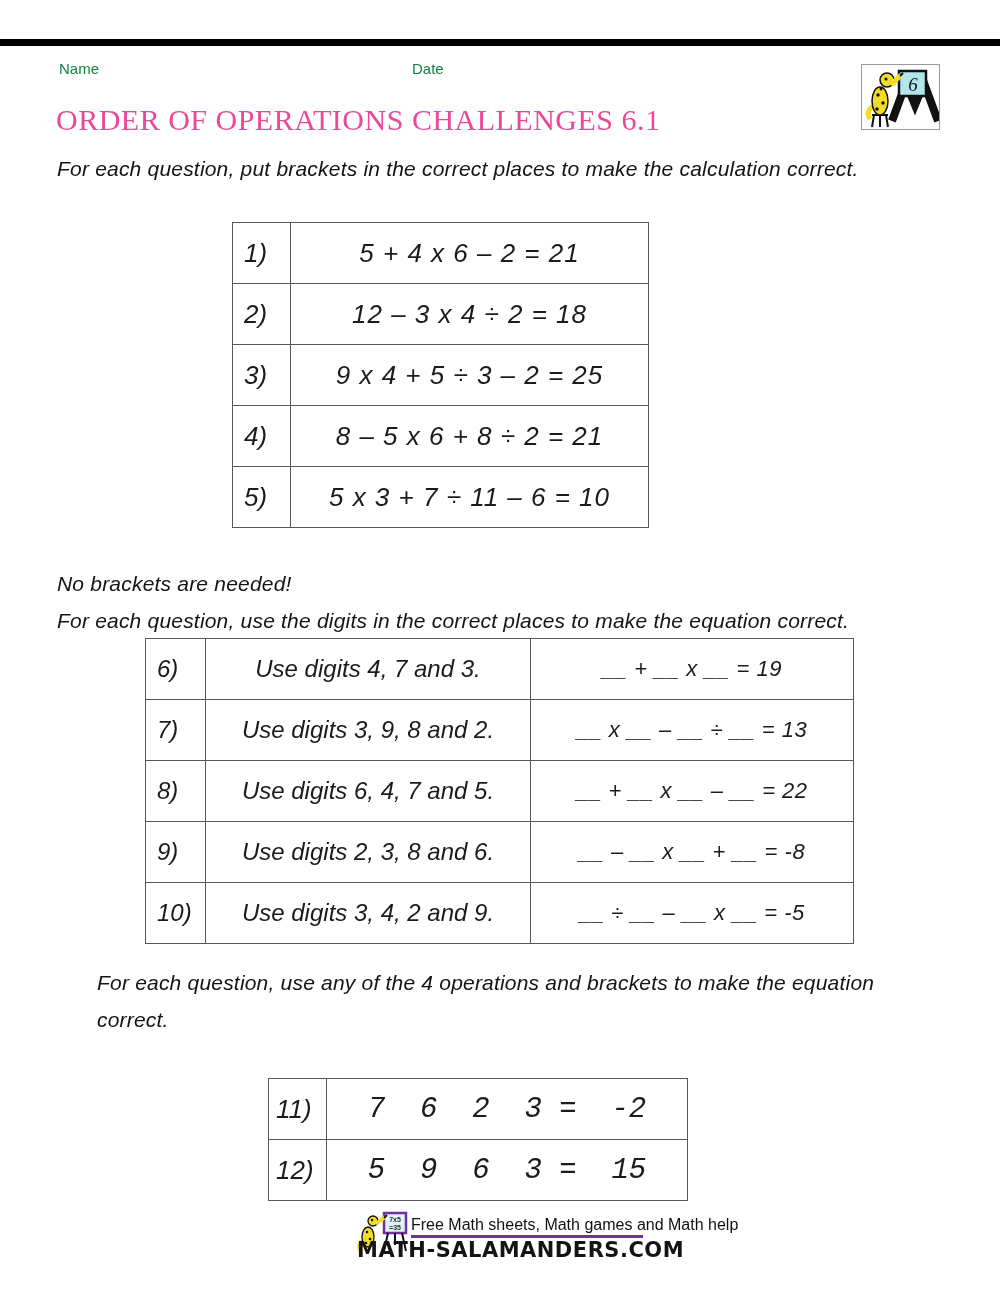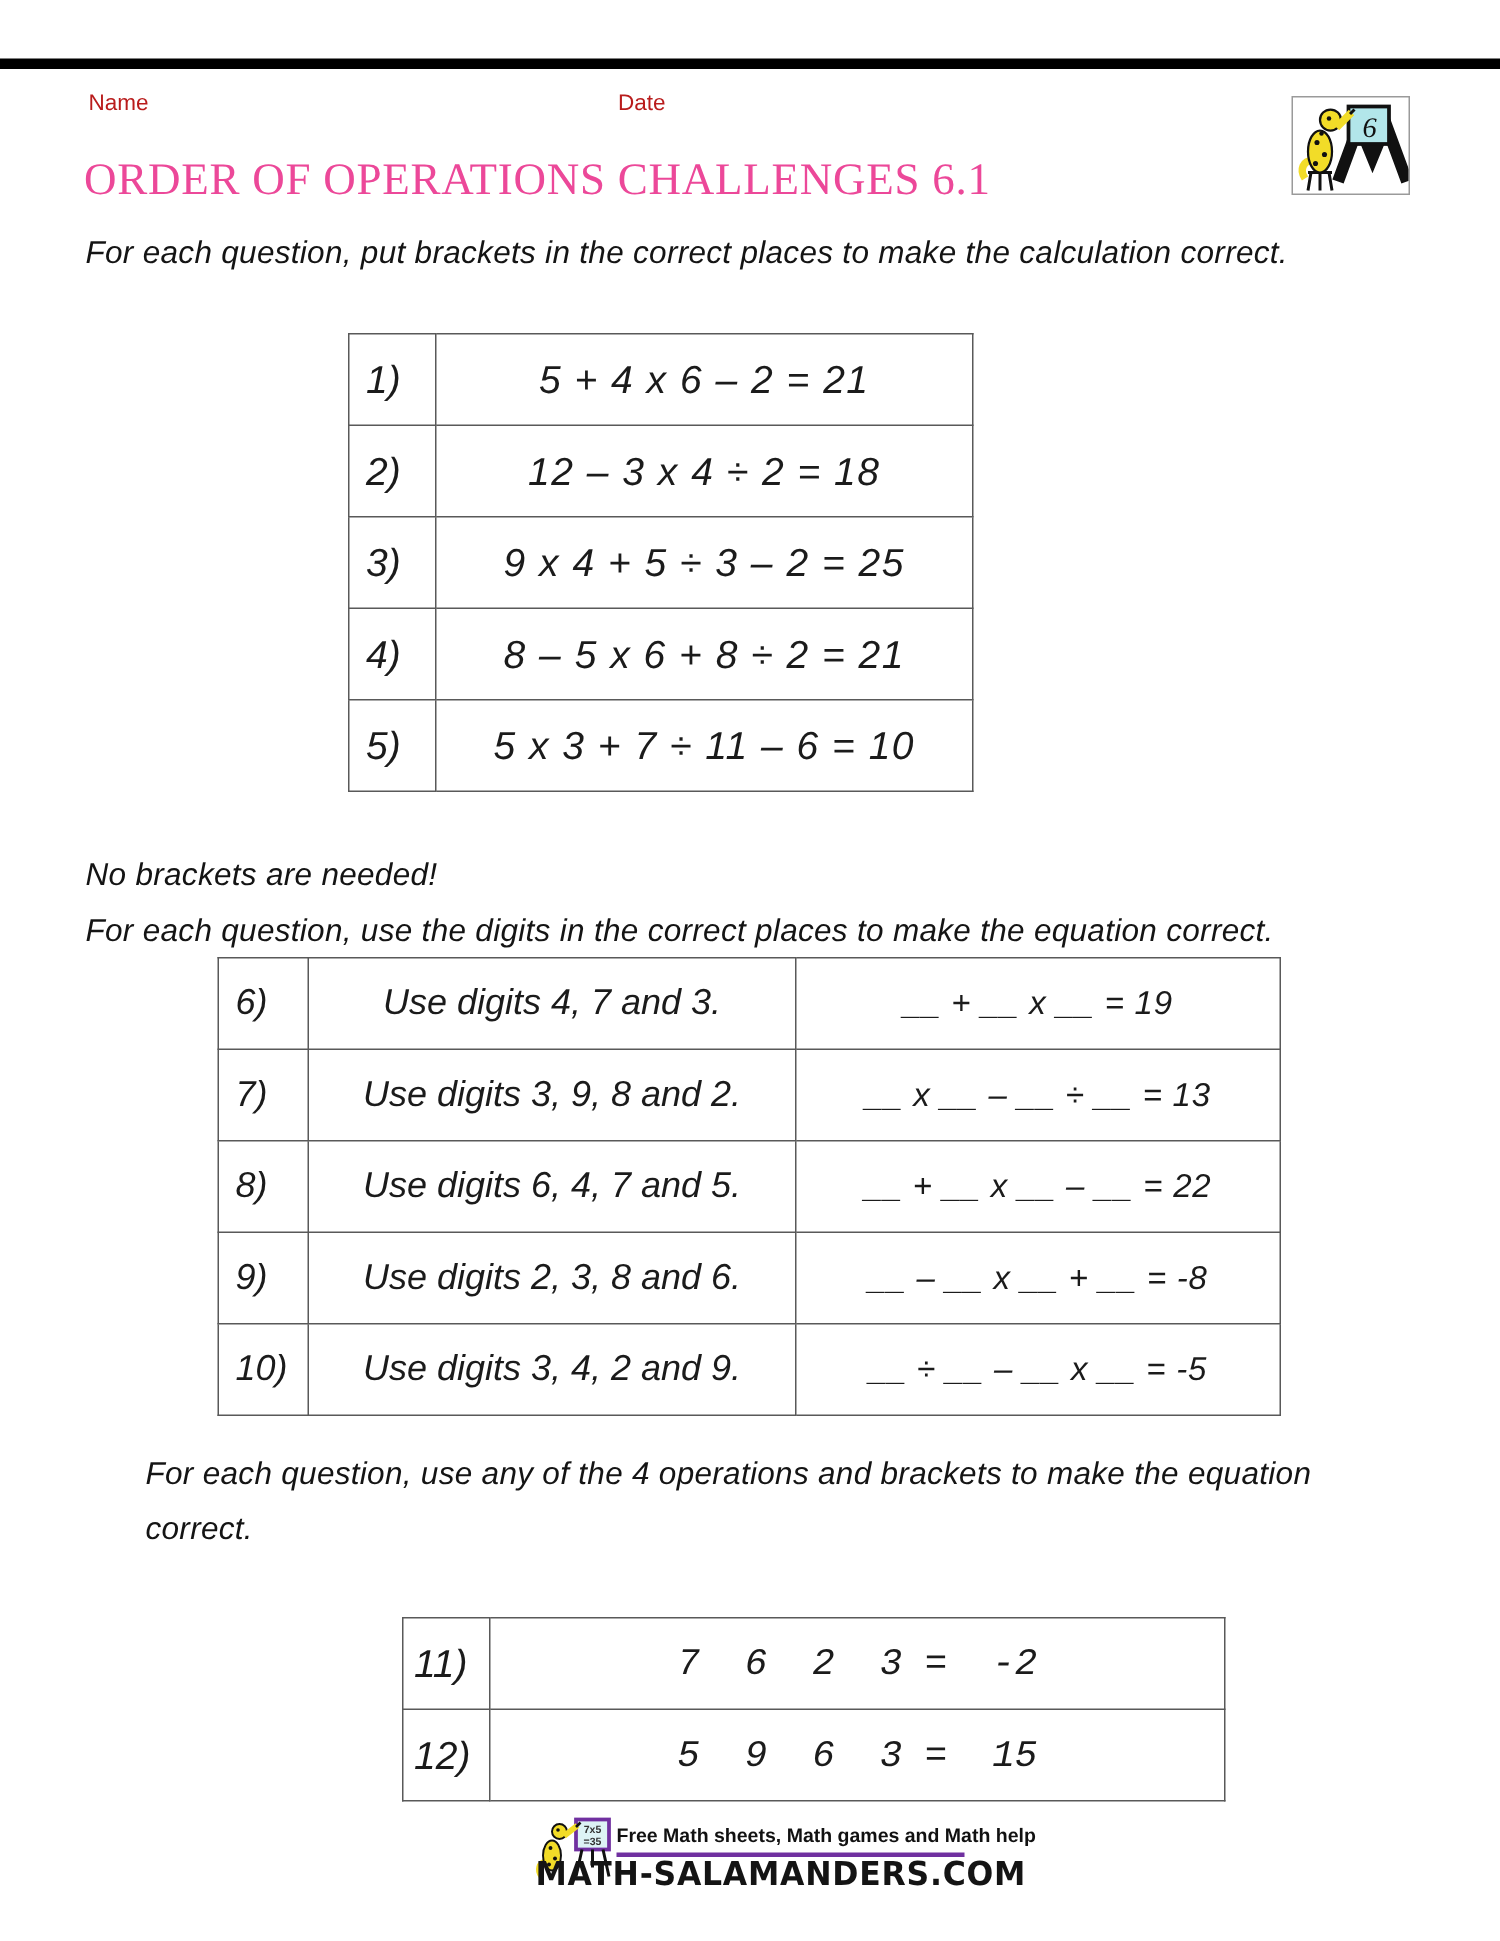--- a/index.html
+++ b/index.html
@@ -8,21 +8,21 @@
     width:1000px; height:1294px; position:relative;
     font-family:"Liberation Sans", sans-serif; color:#1b1b1b;
     overflow:hidden;
   }
   .abs { position:absolute; }
 
   
   .top-rule { top:39px; left:0; width:1000px; height:1px;
     border-top:5px solid #000; border-bottom:2px solid #000; background:#fff; }
 
-  .field-label { font-size:15px; color:#b91c1c; }
+  .field-label { font-size:15px; color:#15803d; }
 
   
   .badge-box { left:861px; top:64px; width:79px; height:66px;
     border:1px solid #9a9a9a; background:#fff; }
 
   .page-title {
     left:56px; top:103px; width:800px;
     font-family:"Liberation Serif", serif;
     font-size:30px; font-weight:400; letter-spacing:0.5px;
     color:#ec4899; white-space:nowrap;
@@ -48,28 +48,28 @@
 
   .table-2 { left:145px; top:638px; }
   .table-2 tr { height:61px; }
   .table-2 .num-cell { width:60px; font-size:24px; }
   .table-2 .desc-cell { width:325px; font-style:italic; font-size:24px; text-align:center; }
   .table-2 .eq-cell  { width:323px; font-size:22px; letter-spacing:0.5px; }
 
   .table-3 { left:268px; top:1078px; }
   .table-3 tr { height:61px;padding-left:42px; }
   .table-3 .num-cell { width:58px; padding-left:7px; }
-  .table-3 .eq-cell  { width:490px; font-family:"Liberation Mono", monospace;
-      font-size:25px; white-space:pre; letter-spacing:0; }
+  .table-3 .eq-cell  { width:361px; font-family:"Liberation Mono", monospace;
+      font-size:29px; white-space:pre; letter-spacing:0; }
 
   
   .footer { left:356px; top:1211px; width:300px; height:70px; }
   .footer-logo { position:absolute; left:0; top:0; }
-  .footer-tagline { position:absolute; left:55px; top:5px; font-size:13px;
-      font-weight:bold; color:#111; white-space:nowrap; }
+  .footer-tagline { position:absolute; left:55px; top:5px; font-size:16px;
+      font-weight:normal; color:#111; white-space:nowrap; }
   .footer-rule { position:absolute; left:55px; top:24px; width:232px; height:3px;
       background:#7030A0; }
   .footer-site { position:absolute; left:1px; top:26px; font-size:21px;
       font-weight:bold; font-family:"DejaVu Sans", sans-serif; color:#141414;
       letter-spacing:0.5px; white-space:nowrap; transform:scaleY(1.05); transform-origin:top left; }
 </style>
 </head>
 <body>
 
 <div class="abs top-rule"></div>

